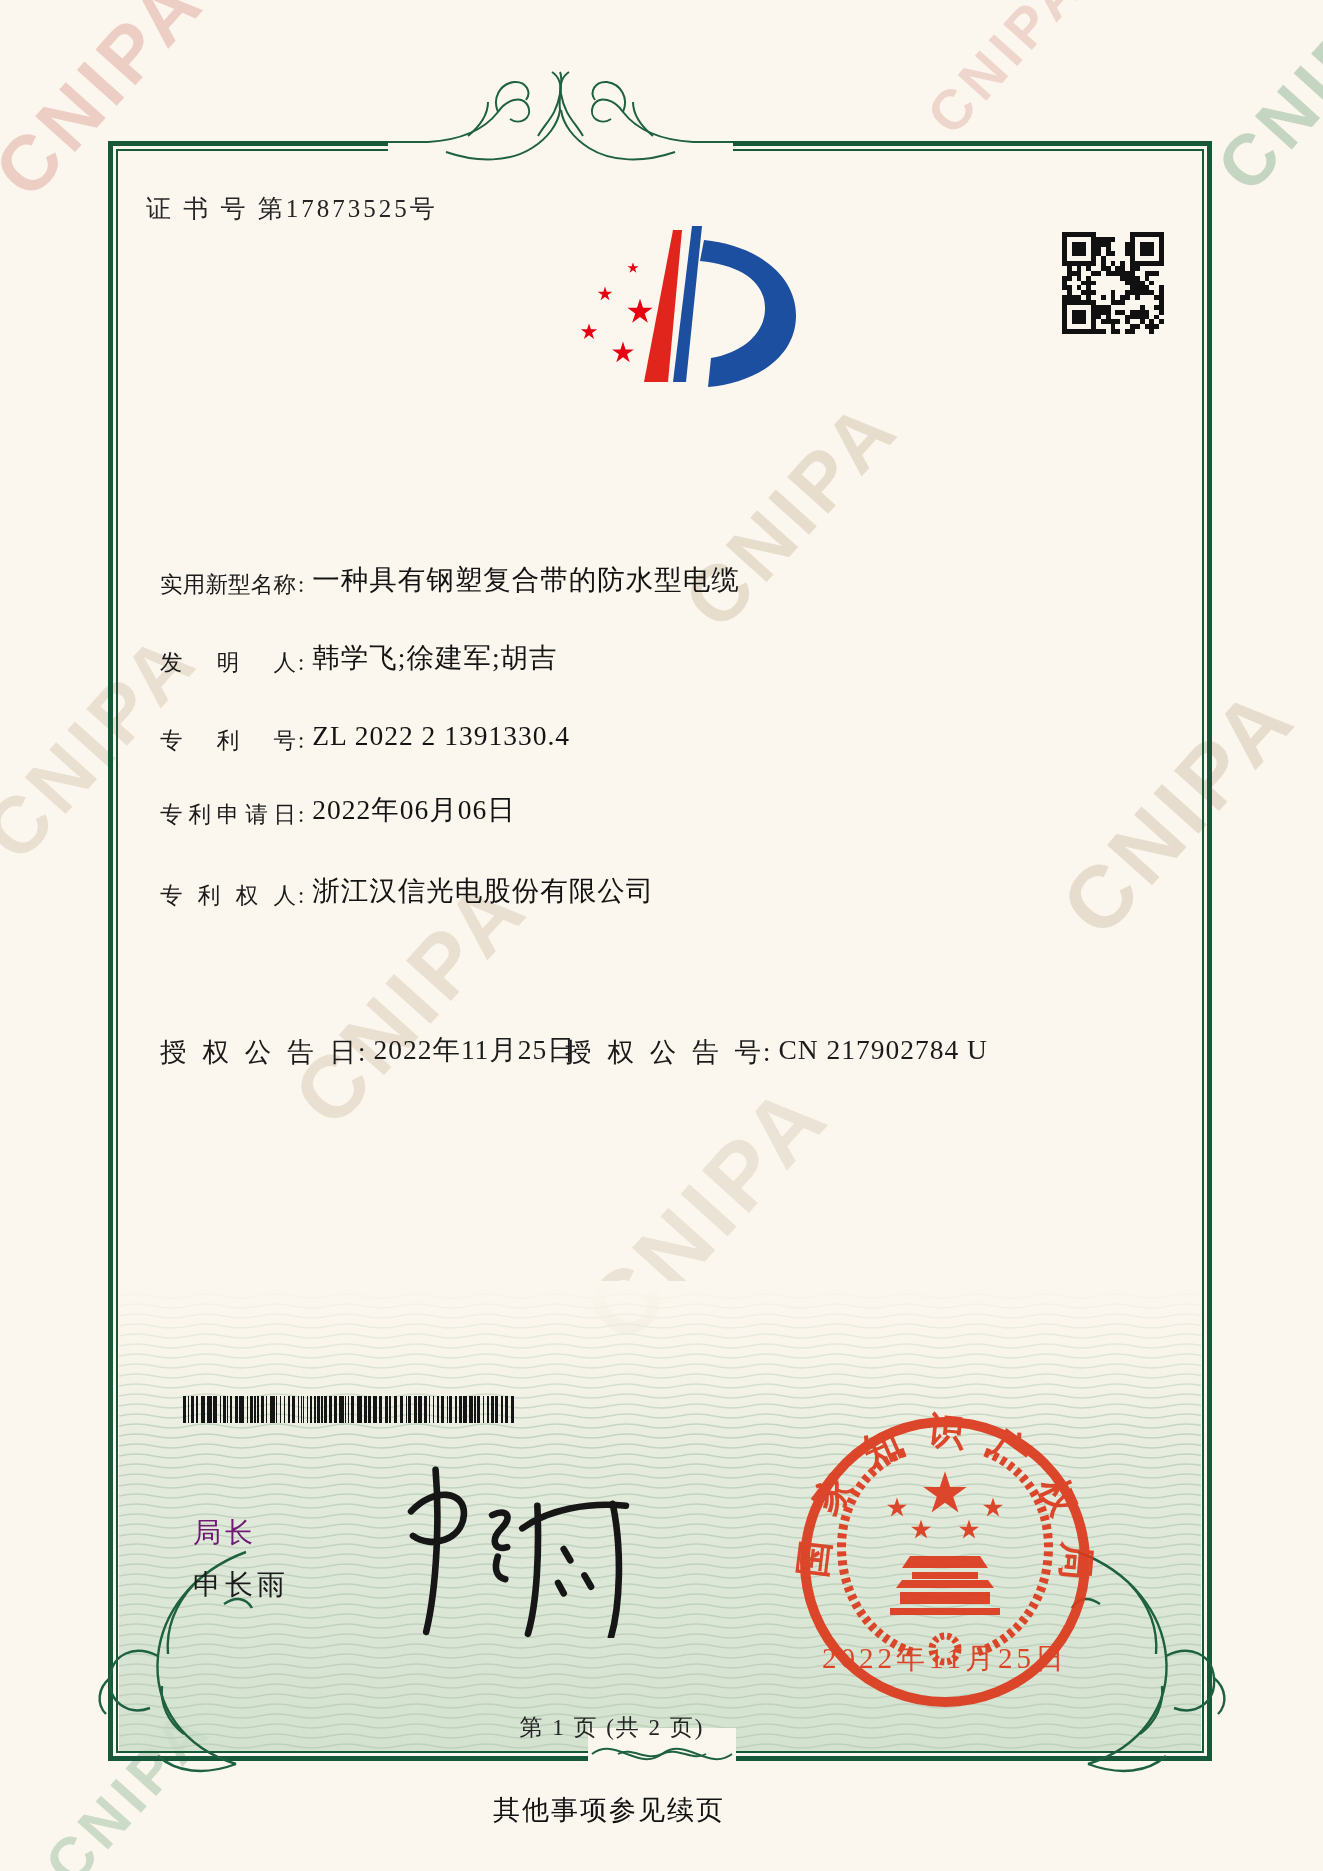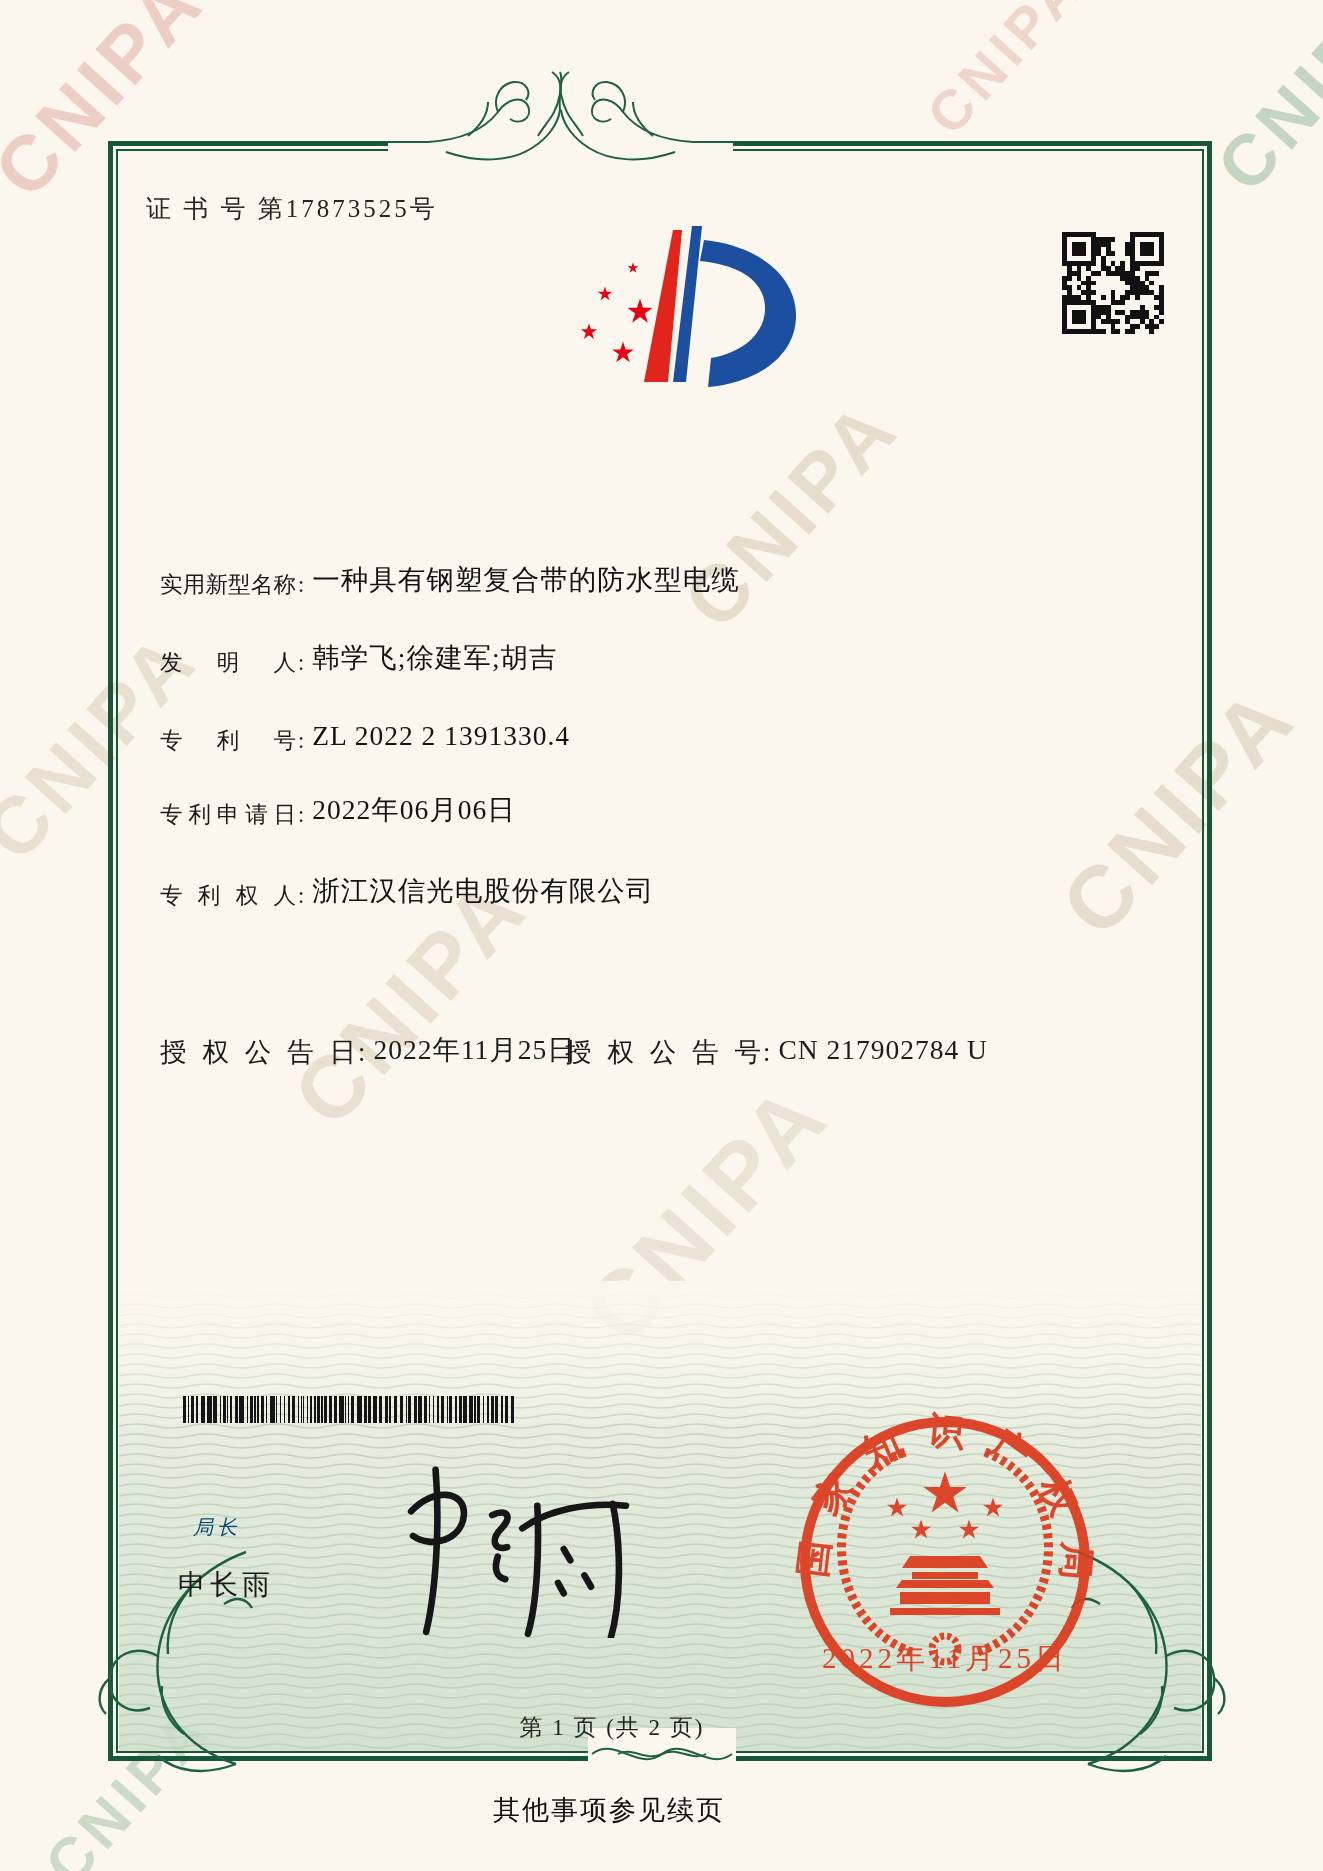--- a/index.html
+++ b/index.html
@@ -55,23 +55,23 @@
             text-align:justify; text-align-last:justify; vertical-align:top; padding-top:2px; }
   .gcolon { font-size:26.5px; display:inline-block; vertical-align:top; padding-top:2px; margin:0 8px 0 2px; }
   .gvalue { font-size:27.5px; letter-spacing:1px; display:inline-block; vertical-align:top; }
   
   .body-text { position:absolute; left:152px; top:1090px; width:1044px; }
   .body-text p { font-size:26.5px; line-height:37.5px; text-indent:2em;
                  text-align:justify; color:#1f1f1f; margin-bottom:3px; }
   
   .barcode { position:absolute; left:183px; top:1396px; width:338px; height:27px; }
   .barcode b { position:absolute; top:0; height:100%; background:#141414; }
-  .sig-title { position:absolute; left:193px; top:1514px; font-size:20px;
-               font-family:"Liberation Sans", sans-serif; color:#0c4a6e; letter-spacing:4px;font-style:italic; }
-  .sig-name  { position:absolute; left:178px; top:1566px; font-size:28px;
+  .sig-title { position:absolute; left:193px; top:1514px; font-size:28px;
+               font-family:"Liberation Sans", sans-serif; color:#701a75; letter-spacing:4px; }
+  .sig-name  { position:absolute; left:193px; top:1566px; font-size:28px;
                font-family:"Liberation Sans", sans-serif; color:#1a1a1a; letter-spacing:4px; }
   .signature { position:absolute; left:396px; top:1462px; }
   .seal { position:absolute; left:785px; top:1400px; }
   
   .page-info { position:absolute; left:60px; top:1712px; width:1104px; text-align:center;
                font-size:23px; letter-spacing:2px; color:#242424; }
   .cont-note { position:absolute; left:0; top:1792px; width:1218px; text-align:center;
                font-size:27px; letter-spacing:2px; color:#111; }
   
   .orn-top { position:absolute; left:388px; top:66px; }

